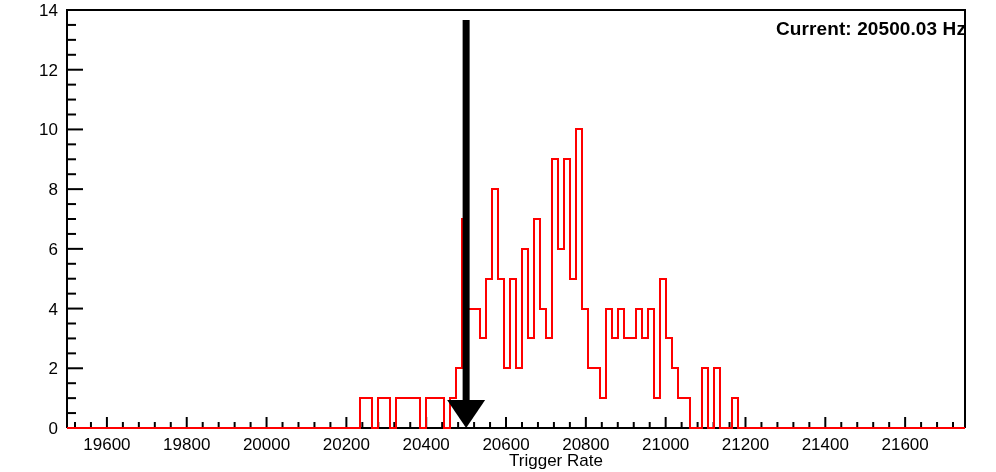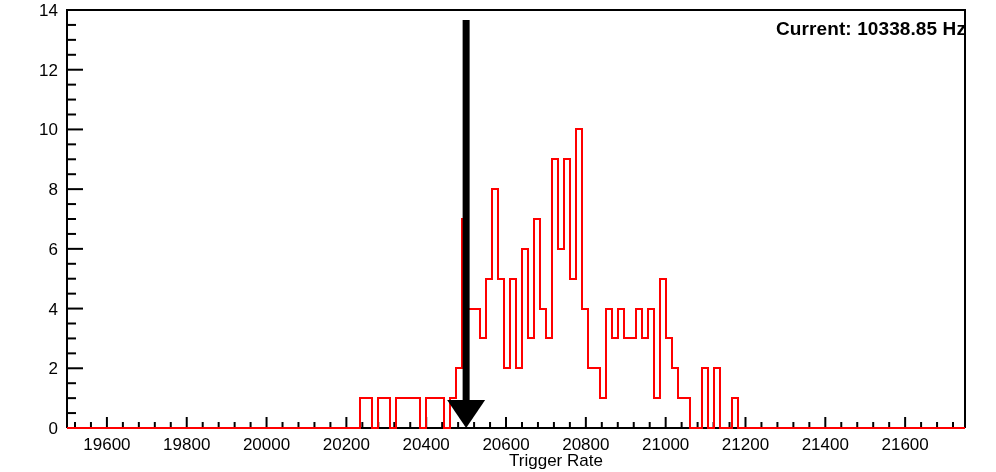--- a/index.html
+++ b/index.html
@@ -125,15 +125,15 @@
       <text x="58" y="195.14285714285714" text-anchor="end" font-size="17" font-family="&quot;Liberation Sans&quot;, sans-serif" fill="#000000">8</text>
       <text x="58" y="135.42857142857144" text-anchor="end" font-size="17" font-family="&quot;Liberation Sans&quot;, sans-serif" fill="#000000">10</text>
       <text x="58" y="75.71428571428572" text-anchor="end" font-size="17" font-family="&quot;Liberation Sans&quot;, sans-serif" fill="#000000">12</text>
       <text x="58" y="16" text-anchor="end" font-size="17" font-family="&quot;Liberation Sans&quot;, sans-serif" fill="#000000">14</text>
       <text x="556" y="466" text-anchor="middle" font-size="17" font-family="&quot;Liberation Sans&quot;, sans-serif" fill="#000000">Trigger Rate</text>
       <path d="M67 428 L67 428 L72.98666666666666 428 L72.98666666666666 428 L78.97333333333333 428 L78.97333333333333 428 L84.96000000000001 428 L84.96000000000001 428 L90.94666666666666 428 L90.94666666666666 428 L96.93333333333334 428 L96.93333333333334 428 L102.92 428 L102.92 428 L108.90666666666667 428 L108.90666666666667 428 L114.89333333333333 428 L114.89333333333333 428 L120.88 428 L120.88 428 L126.86666666666667 428 L126.86666666666667 428 L132.85333333333335 428 L132.85333333333335 428 L138.84 428 L138.84 428 L144.82666666666665 428 L144.82666666666665 428 L150.81333333333333 428 L150.81333333333333 428 L156.8 428 L156.8 428 L162.78666666666666 428 L162.78666666666666 428 L168.7733333333333 428 L168.7733333333333 428 L174.76 428 L174.76 428 L180.74666666666667 428 L180.74666666666667 428 L186.73333333333335 428 L186.73333333333335 428 L192.72 428 L192.72 428 L198.70666666666668 428 L198.70666666666668 428 L204.69333333333333 428 L204.69333333333333 428 L210.68 428 L210.68 428 L216.66666666666666 428 L216.66666666666666 428 L222.65333333333334 428 L222.65333333333334 428 L228.64 428 L228.64 428 L234.62666666666667 428 L234.62666666666667 428 L240.61333333333334 428 L240.61333333333334 428 L246.6 428 L246.6 428 L252.58666666666667 428 L252.58666666666667 428 L258.5733333333333 428 L258.5733333333333 428 L264.56 428 L264.56 428 L270.5466666666666 428 L270.5466666666666 428 L276.5333333333333 428 L276.5333333333333 428 L282.52 428 L282.52 428 L288.50666666666666 428 L288.50666666666666 428 L294.49333333333334 428 L294.49333333333334 428 L300.48 428 L300.48 428 L306.4666666666667 428 L306.4666666666667 428 L312.4533333333334 428 L312.4533333333334 428 L318.44 428 L318.44 428 L324.4266666666667 428 L324.4266666666667 428 L330.41333333333336 428 L330.41333333333336 428 L336.4 428 L336.4 428 L342.38666666666666 428 L342.38666666666666 428 L348.37333333333333 428 L348.37333333333333 428 L354.36 428 L354.36 428 L360.3466666666667 428 L360.3466666666667 398.14285714285717 L366.3333333333333 398.14285714285717 L366.3333333333333 398.14285714285717 L372.32 398.14285714285717 L372.32 428 L378.3066666666667 428 L378.3066666666667 398.14285714285717 L384.29333333333335 398.14285714285717 L384.29333333333335 398.14285714285717 L390.28 398.14285714285717 L390.28 428 L396.26666666666665 428 L396.26666666666665 398.14285714285717 L402.25333333333333 398.14285714285717 L402.25333333333333 398.14285714285717 L408.24 398.14285714285717 L408.24 398.14285714285717 L414.2266666666667 398.14285714285717 L414.2266666666667 398.14285714285717 L420.2133333333333 398.14285714285717 L420.2133333333333 428 L426.2 428 L426.2 398.14285714285717 L432.18666666666667 398.14285714285717 L432.18666666666667 398.14285714285717 L438.17333333333335 398.14285714285717 L438.17333333333335 398.14285714285717 L444.16 398.14285714285717 L444.16 428 L450.14666666666665 428 L450.14666666666665 398.14285714285717 L456.1333333333333 398.14285714285717 L456.1333333333333 368.2857142857143 L462.12 368.2857142857143 L462.12 219 L468.1066666666667 219 L468.1066666666667 308.57142857142856 L474.0933333333333 308.57142857142856 L474.0933333333333 308.57142857142856 L480.08 308.57142857142856 L480.08 338.42857142857144 L486.06666666666666 338.42857142857144 L486.06666666666666 278.7142857142857 L492.05333333333334 278.7142857142857 L492.05333333333334 189.14285714285714 L498.04 189.14285714285714 L498.04 278.7142857142857 L504.02666666666664 278.7142857142857 L504.02666666666664 368.2857142857143 L510.0133333333333 368.2857142857143 L510.0133333333333 278.7142857142857 L516 278.7142857142857 L516 368.2857142857143 L521.9866666666667 368.2857142857143 L521.9866666666667 248.85714285714286 L527.9733333333334 248.85714285714286 L527.9733333333334 338.42857142857144 L533.96 338.42857142857144 L533.96 219 L539.9466666666667 219 L539.9466666666667 308.57142857142856 L545.9333333333334 308.57142857142856 L545.9333333333334 338.42857142857144 L551.9200000000001 338.42857142857144 L551.9200000000001 159.28571428571428 L557.9066666666668 159.28571428571428 L557.9066666666668 248.85714285714286 L563.8933333333333 248.85714285714286 L563.8933333333333 159.28571428571428 L569.88 159.28571428571428 L569.88 278.7142857142857 L575.8666666666667 278.7142857142857 L575.8666666666667 129.42857142857144 L581.8533333333334 129.42857142857144 L581.8533333333334 308.57142857142856 L587.84 308.57142857142856 L587.84 368.2857142857143 L593.8266666666667 368.2857142857143 L593.8266666666667 368.2857142857143 L599.8133333333334 368.2857142857143 L599.8133333333334 398.14285714285717 L605.8 398.14285714285717 L605.8 308.57142857142856 L611.7866666666666 308.57142857142856 L611.7866666666666 338.42857142857144 L617.7733333333333 338.42857142857144 L617.7733333333333 308.57142857142856 L623.76 308.57142857142856 L623.76 338.42857142857144 L629.7466666666667 338.42857142857144 L629.7466666666667 338.42857142857144 L635.7333333333333 338.42857142857144 L635.7333333333333 308.57142857142856 L641.72 308.57142857142856 L641.72 338.42857142857144 L647.7066666666667 338.42857142857144 L647.7066666666667 308.57142857142856 L653.6933333333334 308.57142857142856 L653.6933333333334 398.14285714285717 L659.68 398.14285714285717 L659.68 278.7142857142857 L665.6666666666666 278.7142857142857 L665.6666666666666 338.42857142857144 L671.6533333333333 338.42857142857144 L671.6533333333333 368.2857142857143 L677.64 368.2857142857143 L677.64 398.14285714285717 L683.6266666666667 398.14285714285717 L683.6266666666667 398.14285714285717 L689.6133333333333 398.14285714285717 L689.6133333333333 428 L695.6 428 L695.6 428 L701.5866666666667 428 L701.5866666666667 368.2857142857143 L707.5733333333334 368.2857142857143 L707.5733333333334 428 L713.56 428 L713.56 368.2857142857143 L719.5466666666666 368.2857142857143 L719.5466666666666 428 L725.5333333333333 428 L725.5333333333333 428 L731.52 428 L731.52 398.14285714285717 L737.5066666666667 398.14285714285717 L737.5066666666667 428 L743.4933333333333 428 L743.4933333333333 428 L749.48 428 L749.48 428 L755.4666666666667 428 L755.4666666666667 428 L761.4533333333334 428 L761.4533333333334 428 L767.44 428 L767.44 428 L773.4266666666666 428 L773.4266666666666 428 L779.4133333333333 428 L779.4133333333333 428 L785.4 428 L785.4 428 L791.3866666666667 428 L791.3866666666667 428 L797.3733333333333 428 L797.3733333333333 428 L803.36 428 L803.36 428 L809.3466666666667 428 L809.3466666666667 428 L815.3333333333334 428 L815.3333333333334 428 L821.32 428 L821.32 428 L827.3066666666666 428 L827.3066666666666 428 L833.2933333333333 428 L833.2933333333333 428 L839.28 428 L839.28 428 L845.2666666666667 428 L845.2666666666667 428 L851.2533333333333 428 L851.2533333333333 428 L857.24 428 L857.24 428 L863.2266666666667 428 L863.2266666666667 428 L869.2133333333334 428 L869.2133333333334 428 L875.2 428 L875.2 428 L881.1866666666666 428 L881.1866666666666 428 L887.1733333333333 428 L887.1733333333333 428 L893.16 428 L893.16 428 L899.1466666666666 428 L899.1466666666666 428 L905.1333333333333 428 L905.1333333333333 428 L911.12 428 L911.12 428 L917.1066666666667 428 L917.1066666666667 428 L923.0933333333334 428 L923.0933333333334 428 L929.08 428 L929.08 428 L935.0666666666667 428 L935.0666666666667 428 L941.0533333333333 428 L941.0533333333333 428 L947.04 428 L947.04 428 L953.0266666666666 428 L953.0266666666666 428 L959.0133333333333 428 L959.0133333333333 428 L965 428 L965 428" fill="none" stroke="#ff0000" stroke-width="2" stroke-linejoin="miter" shape-rendering="crispEdges"></path>
       <line x1="466.12308444444403" y1="20" x2="466.12308444444403" y2="406" stroke="#000000" stroke-width="7"></line>
       <polygon points="447.12308444444403,400 485.12308444444403,400 466.12308444444403,428" fill="#000000"></polygon>
     </svg>
 
-  <div id="current-label">Current: 10338.85 Hz</div>
+  <div id="current-label">Current: 20500.03 Hz</div>
 
 </div>
 
 </body></html>

